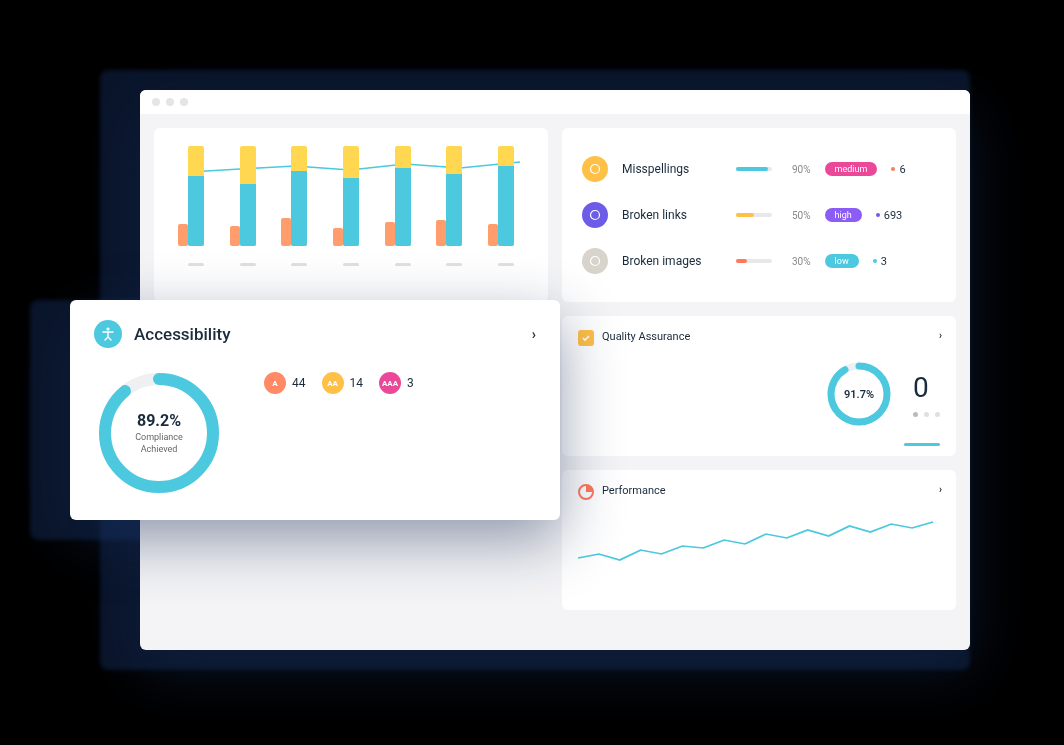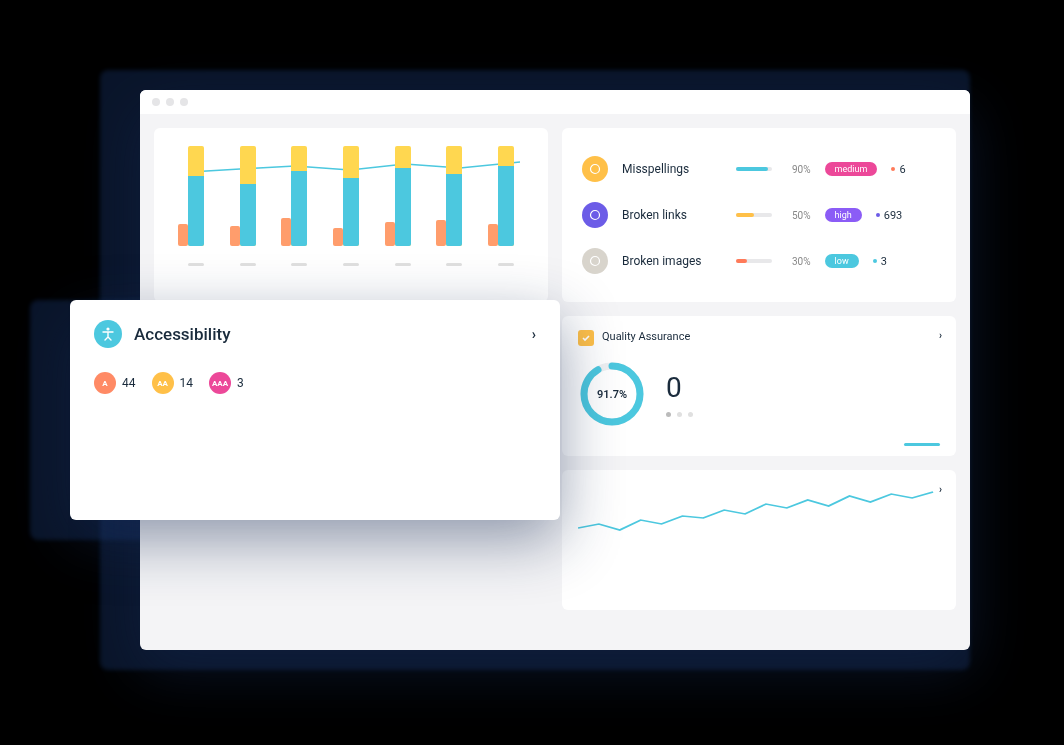--- a/index.html
+++ b/index.html
@@ -68,21 +68,21 @@
   .notif-badge { font-size:9px; padding:2px 10px; border-radius:10px; color:#fff; }
   .notif-count { font-size:11px; color:#1a2b3c; display:flex; align-items:center; gap:4px;}
   .notif-dot { width:4px; height:4px; border-radius:50%; }
   
   .half-row { display:flex; gap:14px; }
   .half-card { flex:1; background:#fff; border-radius:6px; padding:14px 16px; min-height:140px; position:relative;}
   .half-head { display:flex; align-items:flex-start; gap:8px; margin-bottom:14px;}
   .half-icon { width:16px; height:16px; border-radius:3px; display:flex; align-items:center; justify-content:center; font-size:10px; color:#fff;}
   .half-title { font-size:11px; color:#1a2b3c; }
   .half-chevron { position:absolute; right:14px; top:14px; font-size:10px; color:#1a2b3c; font-weight:bold;}
-  .half-body { display:flex; align-items:center; gap:20px; }
+  .half-body { display:flex; align-items:center; gap:20px;justify-content:flex-end; }
   .ring-wrap { position:relative; width:68px; height:68px; }
   .ring-label { position:absolute; inset:0; display:flex; align-items:center; justify-content:center; font-size:11px; font-weight:600; color:#1a2b3c;}
   .big-zero { font-size:28px; color:#1a2b3c; }
   .dots { display:flex; gap:6px; margin-top:8px;}
   .dots span { width:5px; height:5px; border-radius:50%; background:#e0e0e0;}
   .dots span:first-child { background:#bbb; }
   .mini-stub { position:absolute; bottom:10px; right:16px; width:36px; height:3px; background:#4cc8df; border-radius:2px;}
   
   .bottom-card .lines { display:flex; align-items:center; gap:18px;}
   .skel-lines { display:flex; flex-direction:column; gap:6px; width:120px;}
@@ -299,20 +299,29 @@
         </div>
         <div class="mini-stub"></div>
       </div>
     </div>
 
     <div class="half-row">
     </div>
 
     <div class="half-row">
       <div class="half-card">
+        <div class="half-head">
+          <div class="half-icon" style="background:transparent;">
+            <svg width="16" height="16" viewBox="0 0 16 16">
+                <circle cx="8" cy="8" r="7" fill="none" stroke="#ff7a59" stroke-width="2"></circle>
+                <path d="M8 1 A7 7 0 0 1 15 8 L8 8 Z" fill="#ff7a59"></path>
+              </svg>
+          </div>
+          <div class="half-title">Performance</div>
+        </div>
         <div class="half-chevron">›</div>
         <svg class="perf-chart" viewBox="0 0 260 60" preserveAspectRatio="none">
           <polyline points="0,44 15,40 30,46 45,36 60,40 75,32 90,34 105,26 120,30 135,20 150,24 165,16 180,22 195,12 210,18 225,10 240,14 255,8" fill="none" stroke="#4cc8df" stroke-width="1.6"></polyline>
         </svg>
       </div>
     </div>
 
   </div>
 </div>
 
@@ -321,20 +330,30 @@
     <div class="popup-icon">
       <svg width="16" height="16" viewBox="0 0 16 16">
           <circle cx="8" cy="3" r="1.6" fill="#fff"></circle>
           <path d="M3 6 L13 6 M8 6 L8 11 M8 11 L5 14 M8 11 L11 14" stroke="#fff" stroke-width="1.4" stroke-linecap="round" fill="none"></path>
         </svg>
     </div>
     <div class="popup-title">Accessibility</div>
     <div class="popup-chevron">›</div>
   </div>
   <div class="popup-body">
+    <div class="big-ring-wrap">
+      <svg width="130" height="130" viewBox="0 0 130 130">
+        <circle cx="65" cy="65" r="54" fill="none" stroke="#eef0f2" stroke-width="12"></circle>
+        <circle cx="65" cy="65" r="54" fill="none" stroke="#4cc8df" stroke-width="12" stroke-dasharray="339" stroke-dashoffset="37" transform="rotate(-90 65 65)" stroke-linecap="round"></circle>
+      </svg>
+      <div class="big-ring-label">
+        <div class="big-ring-pct">89.2%</div>
+        <div class="big-ring-sub">Compliance<br>Achieved</div>
+      </div>
+    </div>
     <div class="checks-col">
       <div class="level-row" id="level-row">
           <div class="level-item">
     <div class="level-badge" style="background:#ff8a65">A</div>
     <span>44</span>
           </div>
           <div class="level-item">
     <div class="level-badge" style="background:#ffc048">AA</div>
     <span>14</span>
           </div>

